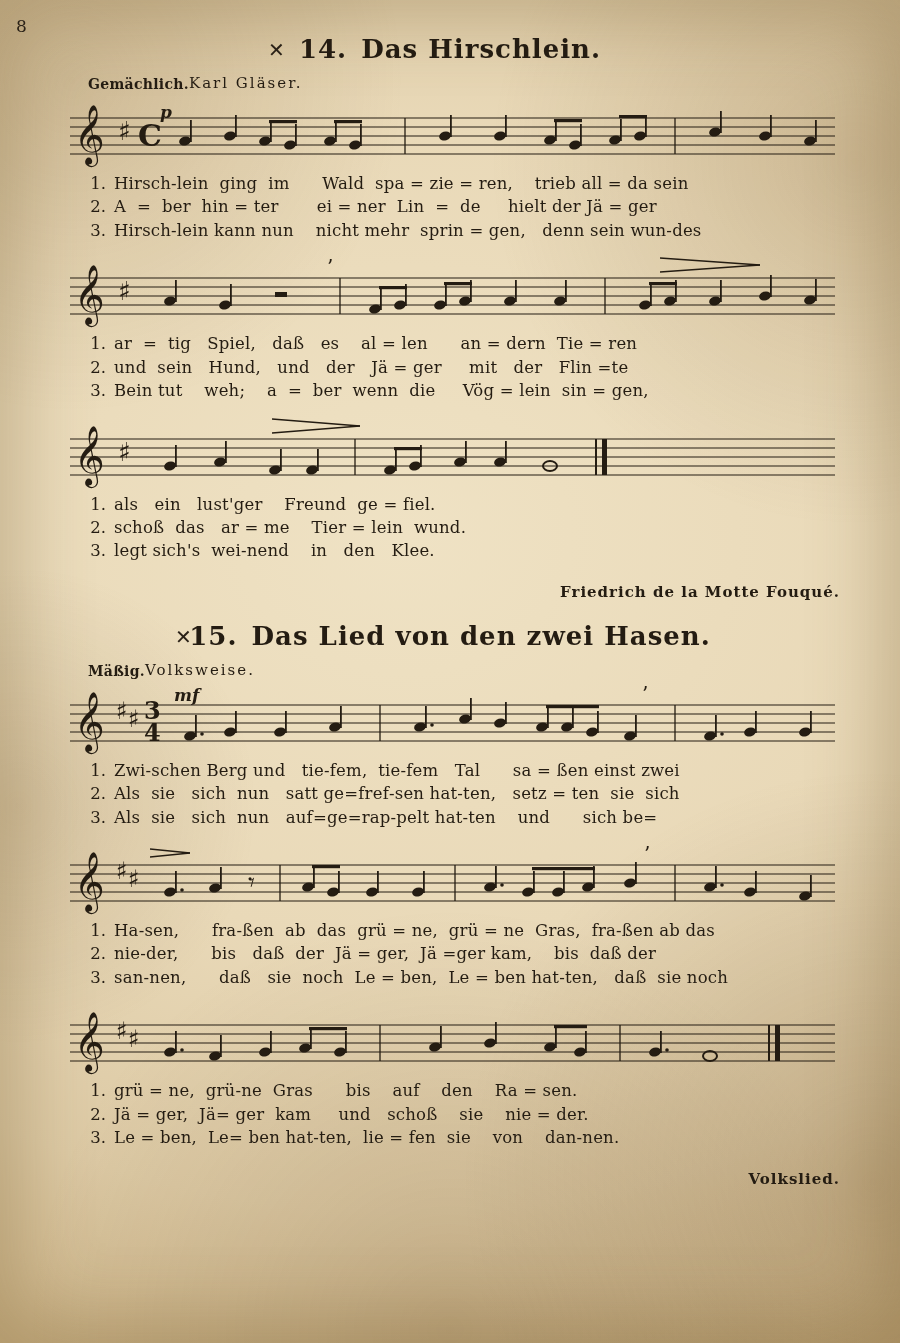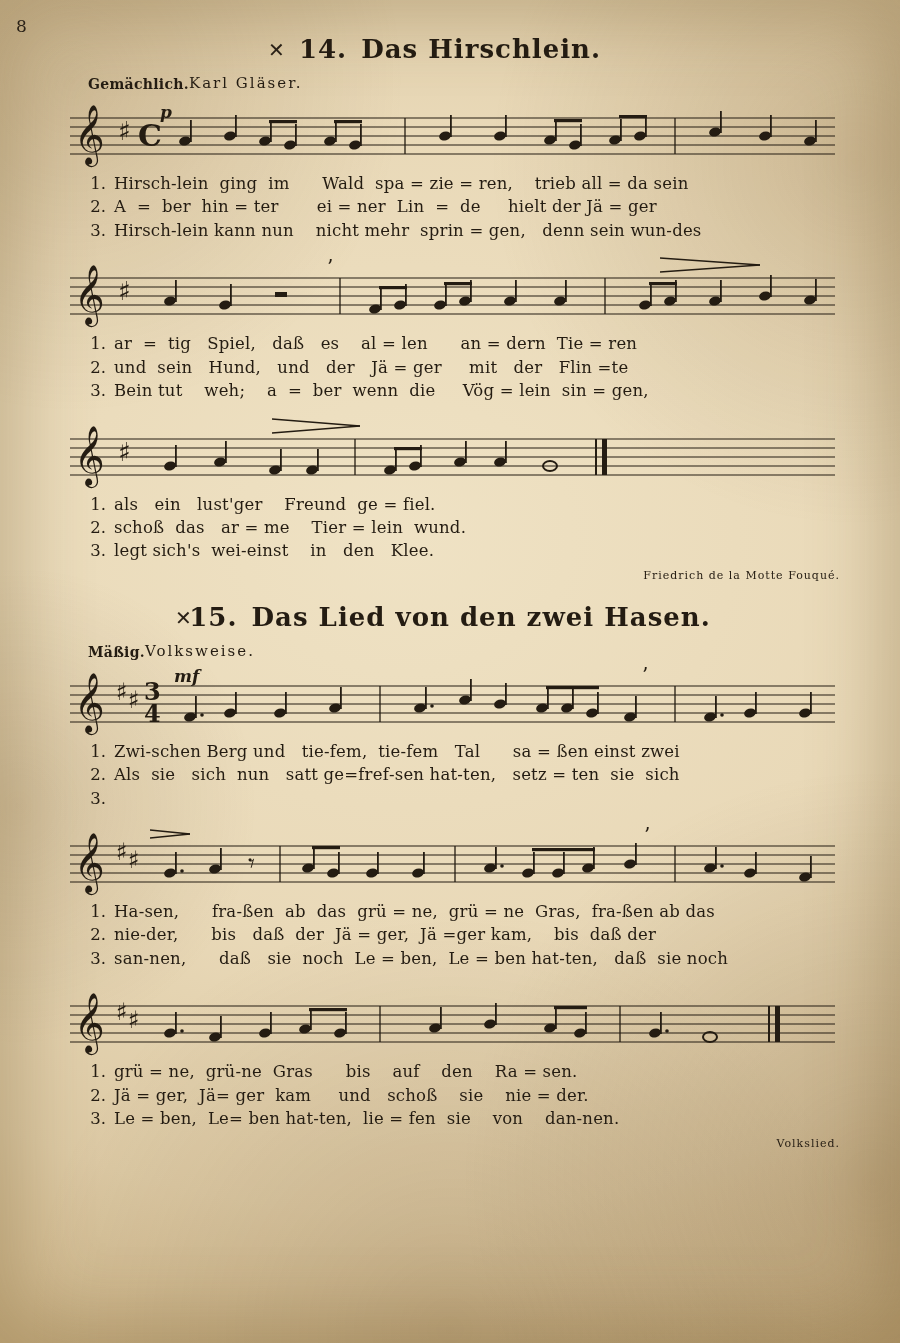--- a/index.html
+++ b/index.html
@@ -87,26 +87,26 @@
     letter-spacing: 0.3px;
   }
   .composer {
     font-size: 15px;
     font-weight: normal;
     letter-spacing: 2px;
     color: #241c12;
   }
   .attribution {
     text-align: right;
-    font-size: 11px;
-    font-weight: normal;
+    font-size: 15px;
+    font-weight: bold;
     letter-spacing: 1px;
     color: #241c12;
     padding-right: 10px;
-    margin-top: 6px;
+    margin-top: 20px;
   }
 
   
   .system {
     position: relative;
     margin-top: 4px;
   }
   .staff-wrap { position: relative; height: 74px; }
   .staff-svg { display: block; }
 
@@ -366,21 +366,21 @@
           <div class="lyric-line">
             <span class="lyric-num">1.</span>
             <span class="lyric-text">als   ein   lust'ger    Freund  ge = fiel.</span>
           </div>
           <div class="lyric-line">
             <span class="lyric-num">2.</span>
             <span class="lyric-text">schoß  das   ar = me    Tier = lein  wund.</span>
           </div>
           <div class="lyric-line">
             <span class="lyric-num">3.</span>
-            <span class="lyric-text">legt sich's  wei‑einst    in   den   Klee.</span>
+            <span class="lyric-text">legt sich's  wei‑nend    in   den   Klee.</span>
           </div>
         </div>
       </div>
 
       <div class="attribution">Friedrich de la Motte Fouqué.</div>
     </div>
 
     <div class="spacer-md"></div>
 
     <div>
@@ -457,20 +457,21 @@
           <div class="lyric-line">
             <span class="lyric-num">1.</span>
             <span class="lyric-text">Zwi‑schen Berg und   tie‑fem,  tie‑fem   Tal      sa = ßen einst zwei</span>
           </div>
           <div class="lyric-line">
             <span class="lyric-num">2.</span>
             <span class="lyric-text">Als  sie   sich  nun   satt ge=fref‑sen hat‑ten,   setz = ten  sie  sich</span>
           </div>
           <div class="lyric-line">
             <span class="lyric-num">3.</span>
+            <span class="lyric-text">Als  sie   sich  nun   auf=ge=rap‑pelt hat‑ten    und      sich be=</span>
           </div>
         </div>
       </div>
 
       <div class="spacer-sm"></div>
 
       <div class="system">
         <div class="staff-wrap">
           <svg class="staff-svg" width="800" height="74" viewBox="0 0 800 74">
             <g stroke="#241c12" stroke-width="1.1">

